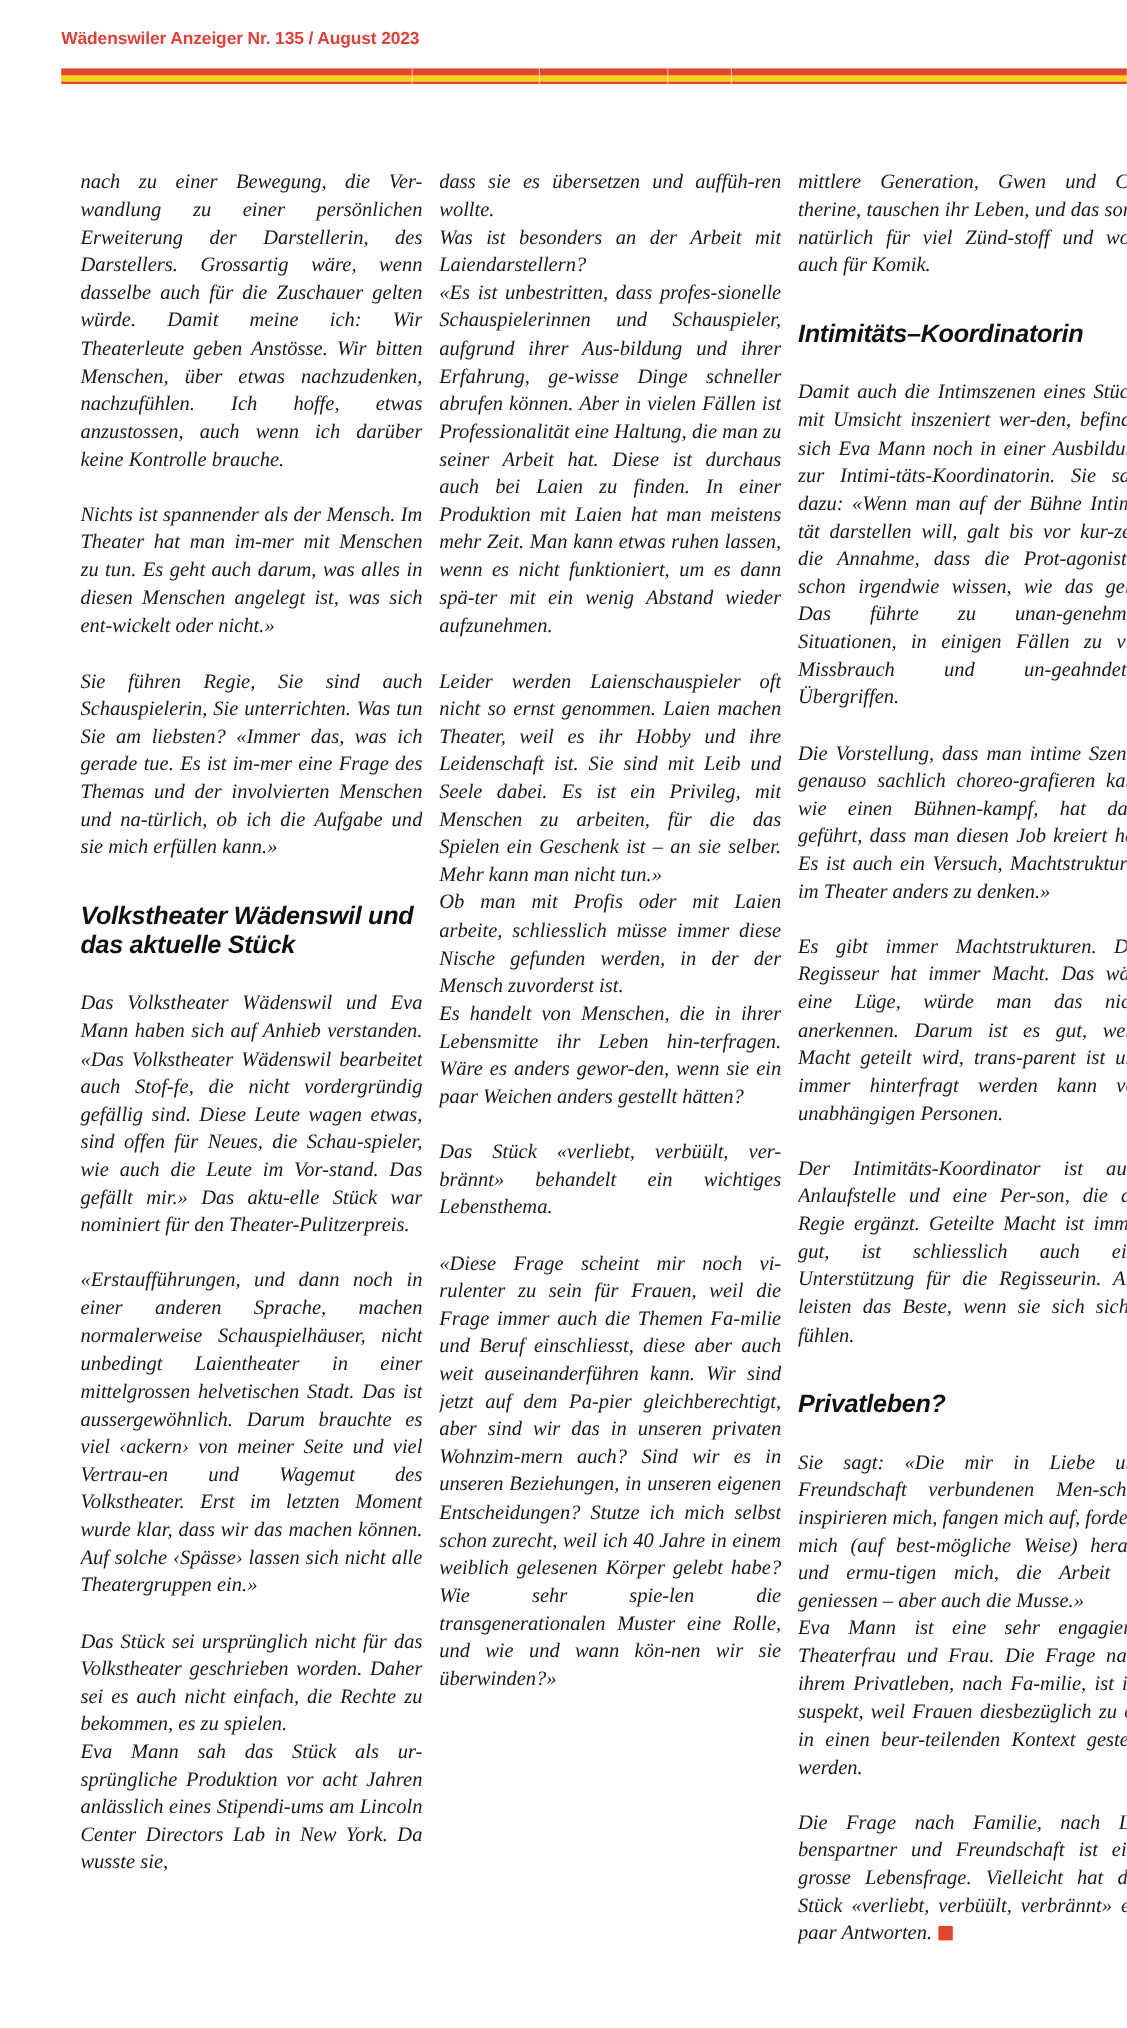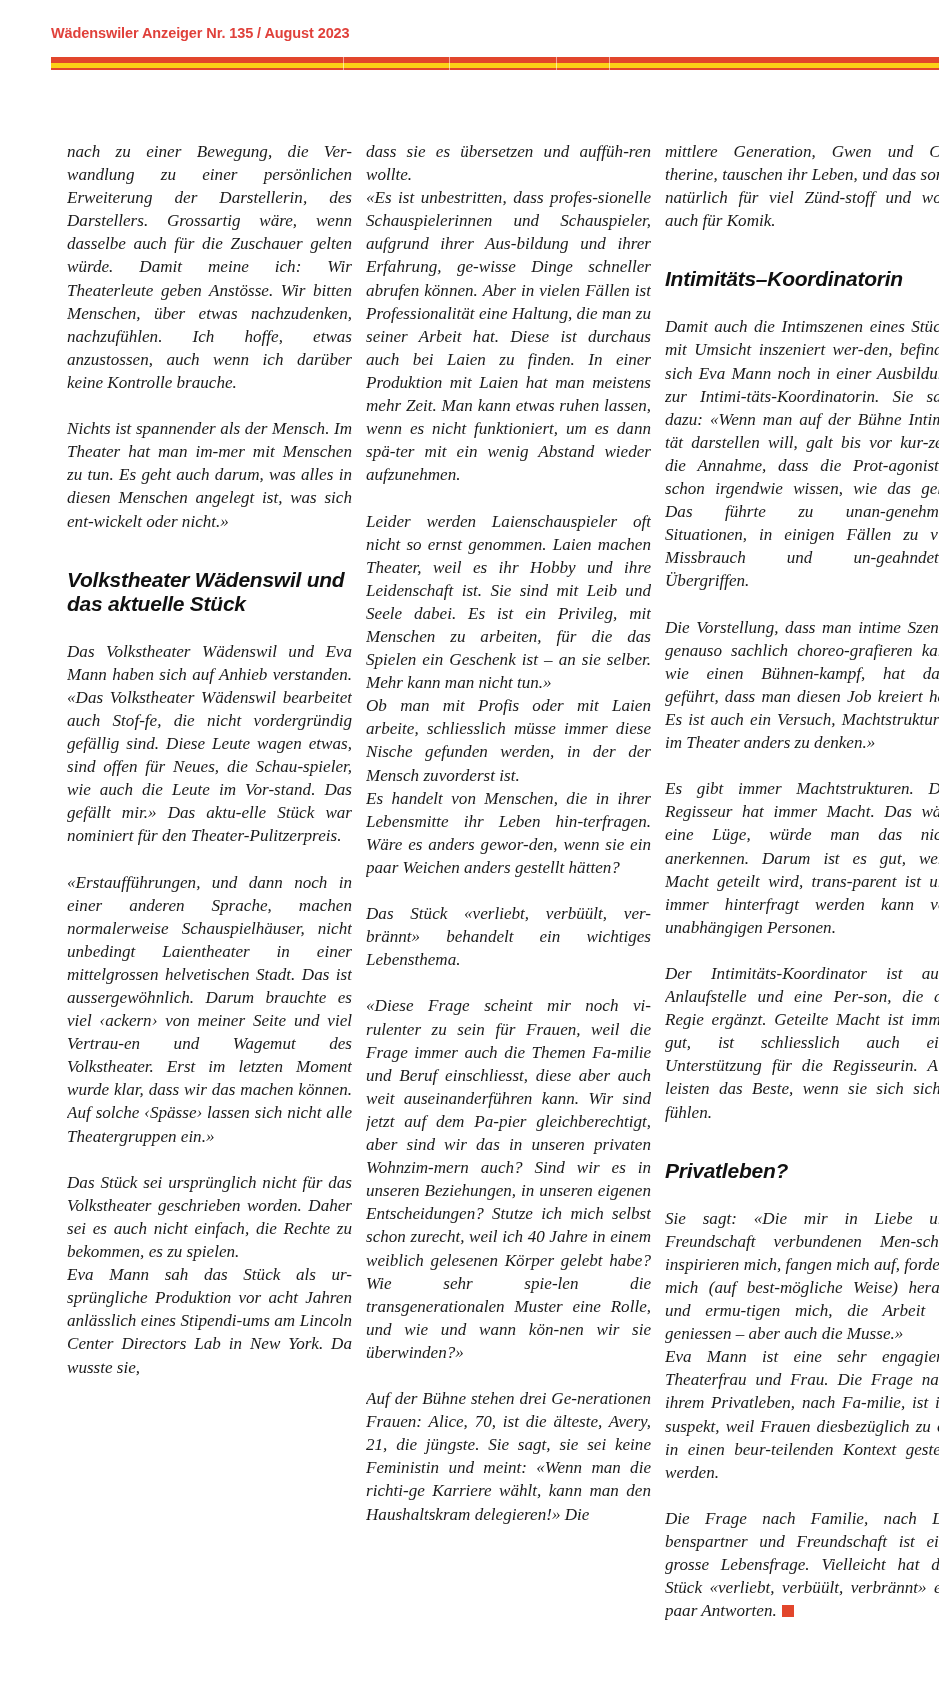--- a/index.html
+++ b/index.html
@@ -148,35 +148,36 @@
     <div class="rule-tick" style="left:292px"></div>
     <div class="rule-tick" style="left:398px"></div>
     <div class="rule-tick" style="left:505px"></div>
     <div class="rule-tick" style="left:558px"></div>
   </div>
 
   <div class="columns" id="columns">
       <div class="col">
         <p class="body tight">nach zu einer Bewegung, die Ver-wandlung zu einer persönlichen Erweiterung der Darstellerin, des Darstellers. Grossartig wäre, wenn dasselbe auch für die Zuschauer gelten würde. Damit meine ich: Wir Theaterleute geben Anstösse. Wir bitten Menschen, über etwas nachzudenken, nachzufühlen. Ich hoffe, etwas anzustossen, auch wenn ich darüber keine Kontrolle brauche.</p>
         <p class="body gap">Nichts ist spannender als der Mensch. Im Theater hat man im-mer mit Menschen zu tun. Es geht auch darum, was alles in diesen Menschen angelegt ist, was sich ent-wickelt oder nicht.»</p>
+        <p class="body gap">Sie führen Regie, Sie sind auch Schauspielerin, Sie unterrichten. Was tun Sie am liebsten? «Immer das, was ich gerade tue. Es ist im-mer eine Frage des Themas und der involvierten Menschen und na-türlich, ob ich die Aufgabe und sie mich erfüllen kann.»</p>
         <h2 class="subhead">Volkstheater Wädenswil und das aktuelle Stück</h2>
         <p class="body tight">Das Volkstheater Wädenswil und Eva Mann haben sich auf Anhieb verstanden. «Das Volkstheater Wädenswil bearbeitet auch Stof-fe, die nicht vordergründig gefällig sind. Diese Leute wagen etwas, sind offen für Neues, die Schau-spieler, wie auch die Leute im Vor-stand. Das gefällt mir.» Das aktu-elle Stück war nominiert für den Theater-Pulitzerpreis.</p>
         <p class="body gap">«Erstaufführungen, und dann noch in einer anderen Sprache, machen normalerweise Schauspielhäuser, nicht unbedingt Laientheater in einer mittelgrossen helvetischen Stadt. Das ist aussergewöhnlich. Darum brauchte es viel ‹ackern› von meiner Seite und viel Vertrau-en und Wagemut des Volkstheater. Erst im letzten Moment wurde klar, dass wir das machen können. Auf solche ‹Spässe› lassen sich nicht alle Theatergruppen ein.»</p>
         <p class="body gap">Das Stück sei ursprünglich nicht für das Volkstheater geschrieben worden. Daher sei es auch nicht einfach, die Rechte zu bekommen, es zu spielen.</p>
         <p class="body tight">Eva Mann sah das Stück als ur-sprüngliche Produktion vor acht Jahren anlässlich eines Stipendi-ums am Lincoln Center Directors Lab in New York. Da wusste sie,</p>
       </div>
       <div class="col">
         <p class="body tight">dass sie es übersetzen und auffüh-ren wollte.</p>
+        <p class="body tight">Was ist besonders an der Arbeit mit Laiendarstellern?</p>
         <p class="body tight">«Es ist unbestritten, dass profes-sionelle Schauspielerinnen und Schauspieler, aufgrund ihrer Aus-bildung und ihrer Erfahrung, ge-wisse Dinge schneller abrufen können. Aber in vielen Fällen ist Professionalität eine Haltung, die man zu seiner Arbeit hat. Diese ist durchaus auch bei Laien zu finden. In einer Produktion mit Laien hat man meistens mehr Zeit. Man kann etwas ruhen lassen, wenn es nicht funktioniert, um es dann spä-ter mit ein wenig Abstand wieder aufzunehmen.</p>
         <p class="body gap">Leider werden Laienschauspieler oft nicht so ernst genommen. Laien machen Theater, weil es ihr Hobby und ihre Leidenschaft ist. Sie sind mit Leib und Seele dabei. Es ist ein Privileg, mit Menschen zu arbeiten, für die das Spielen ein Geschenk ist – an sie selber. Mehr kann man nicht tun.»</p>
         <p class="body tight">Ob man mit Profis oder mit Laien arbeite, schliesslich müsse immer diese Nische gefunden werden, in der der Mensch zuvorderst ist.</p>
         <p class="body tight">Es handelt von Menschen, die in ihrer Lebensmitte ihr Leben hin-terfragen. Wäre es anders gewor-den, wenn sie ein paar Weichen anders gestellt hätten?</p>
         <p class="body gap">Das Stück «verliebt, verbüült, ver-brännt» behandelt ein wichtiges Lebensthema.</p>
         <p class="body gap">«Diese Frage scheint mir noch vi-rulenter zu sein für Frauen, weil die Frage immer auch die Themen Fa-milie und Beruf einschliesst, diese aber auch weit auseinanderführen kann. Wir sind jetzt auf dem Pa-pier gleichberechtigt, aber sind wir das in unseren privaten Wohnzim-mern auch? Sind wir es in unseren Beziehungen, in unseren eigenen Entscheidungen? Stutze ich mich selbst schon zurecht, weil ich 40 Jahre in einem weiblich gelesenen Körper gelebt habe? Wie sehr spie-len die transgenerationalen Muster eine Rolle, und wie und wann kön-nen wir sie überwinden?»</p>
-        <p class="body gap">Auf der Bühne stehen drei Ge-nerationen Frauen: Alice, 70, ist die älteste, Avery, 21, die jüngste. Sie sagt, sie sei keine Feministin und meint: «Wenn man die richti-ge Karriere wählt, kann man den Haushaltskram delegieren!» Die</p>
       </div>
       <div class="col col-3">
         <p class="body tight">mittlere Generation, Gwen und Ca-therine, tauschen ihr Leben, und das sorgt natürlich für viel Zünd-stoff und wohl auch für Komik.</p>
         <h2 class="subhead">Intimitäts–Koordinatorin</h2>
         <p class="body tight">Damit auch die Intimszenen eines Stücks mit Umsicht inszeniert wer-den, befindet sich Eva Mann noch in einer Ausbildung zur Intimi-täts-Koordinatorin. Sie sagt dazu: «Wenn man auf der Bühne Intimi-tät darstellen will, galt bis vor kur-zem die Annahme, dass die Prot-agonisten schon irgendwie wissen, wie das geht. Das führte zu unan-genehmen Situationen, in einigen Fällen zu viel Missbrauch und un-geahndeten Übergriffen.</p>
         <p class="body gap">Die Vorstellung, dass man intime Szenen genauso sachlich choreo-grafieren kann wie einen Bühnen-kampf, hat dazu geführt, dass man diesen Job kreiert hat. Es ist auch ein Versuch, Machtstrukturen im Theater anders zu denken.»</p>
         <p class="body gap">Es gibt immer Machtstrukturen. Der Regisseur hat immer Macht. Das wäre eine Lüge, würde man das nicht anerkennen. Darum ist es gut, wenn Macht geteilt wird, trans-parent ist und immer hinterfragt werden kann von unabhängigen Personen.</p>
         <p class="body gap">Der Intimitäts-Koordinator ist auch Anlaufstelle und eine Per-son, die die Regie ergänzt. Geteilte Macht ist immer gut, ist schliesslich auch eine Unterstützung für die Regisseurin. Alle leisten das Beste, wenn sie sich sicher fühlen.</p>
         <h2 class="subhead">Privatleben?</h2>
         <p class="body gap">Sie sagt: «Die mir in Liebe und Freundschaft verbundenen Men-schen inspirieren mich, fangen mich auf, fordern mich (auf best-mögliche Weise) heraus und ermu-tigen mich, die Arbeit zu geniessen – aber auch die Musse.»</p>

